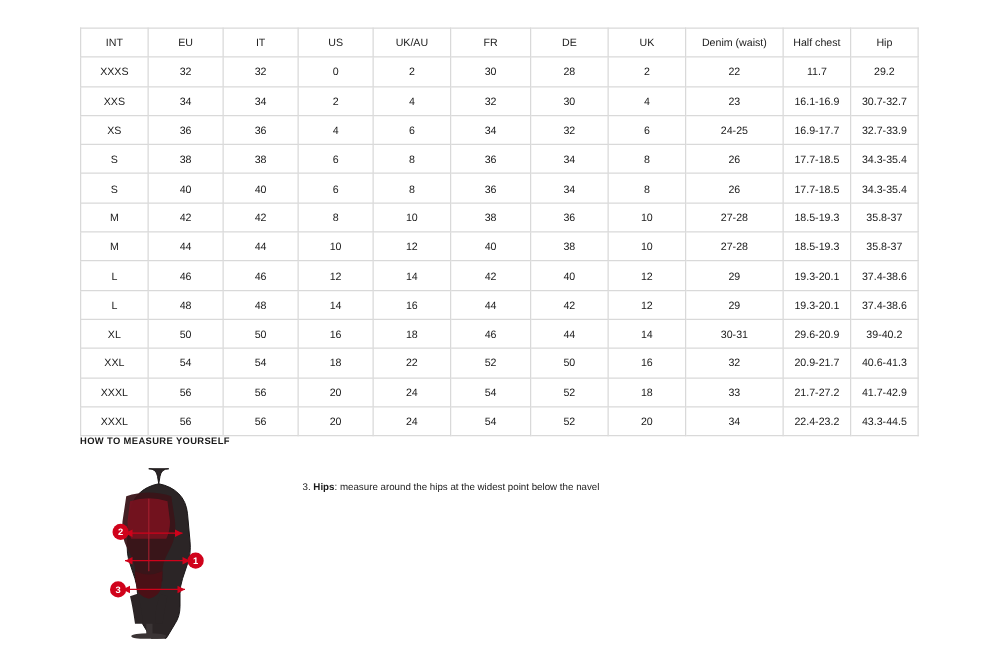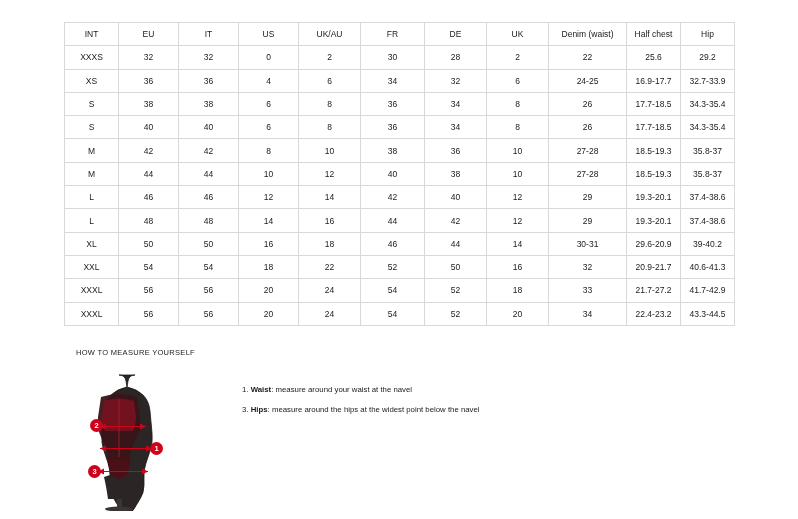--- a/index.html
+++ b/index.html
@@ -62,24 +62,24 @@
 
   
   #measure-section {
     position: absolute;
     left: 64px;
     top: 348px;
     width: 700px;
   }
   #measure-title {
     font-size: 7.5px;
-    font-weight: normal;
+    font-weight: bold;
     letter-spacing: 0.3px;
     color: #1a1a1a;
-    margin: 0 0 14px 12px;
+    margin: 0 0 14px 0;
   }
   #measure-body {
     position: relative;
     display: flex;
     align-items: flex-start;
   }
   #figure-area {
     position: relative;
     width: 120px;
     height: 140px;
@@ -162,22 +162,35 @@
         <tr>
           <td>XXXS</td>
           <td>32</td>
           <td>32</td>
           <td>0</td>
           <td>2</td>
           <td>30</td>
           <td>28</td>
           <td>2</td>
           <td>22</td>
-          <td>25.6</td>
+          <td>11.7</td>
           <td>29.2</td>
+        </tr>
+        <tr>
+          <td>XXS</td>
+          <td>34</td>
+          <td>34</td>
+          <td>2</td>
+          <td>4</td>
+          <td>32</td>
+          <td>30</td>
+          <td>4</td>
+          <td>23</td>
+          <td>16.1-16.9</td>
+          <td>30.7-32.7</td>
         </tr>
         <tr>
           <td>XS</td>
           <td>36</td>
           <td>36</td>
           <td>4</td>
           <td>6</td>
           <td>34</td>
           <td>32</td>
           <td>6</td>
@@ -362,23 +375,19 @@
         <path d="M38 100 L32 100" stroke="#d0021b" stroke-width="1" fill="none"></path>
       </svg>
 
       <div class="bullet" id="bullet-1">1</div>
       <div class="bullet" id="bullet-2">2</div>
       <div class="bullet" id="bullet-3">3</div>
     </div>
 
     <div id="instructions">
       <div class="instr-line">
-        <span>1.</span>
-        <b>Waist</b><span>: measure around your waist at the navel</span>
-      </div>
-      <div class="instr-line">
         <span>3.</span>
         <b>Hips</b><span>: measure around the hips at the widest point below the navel</span>
       </div>
     </div>
 
   </div>
 </div>
 
 </body></html>

